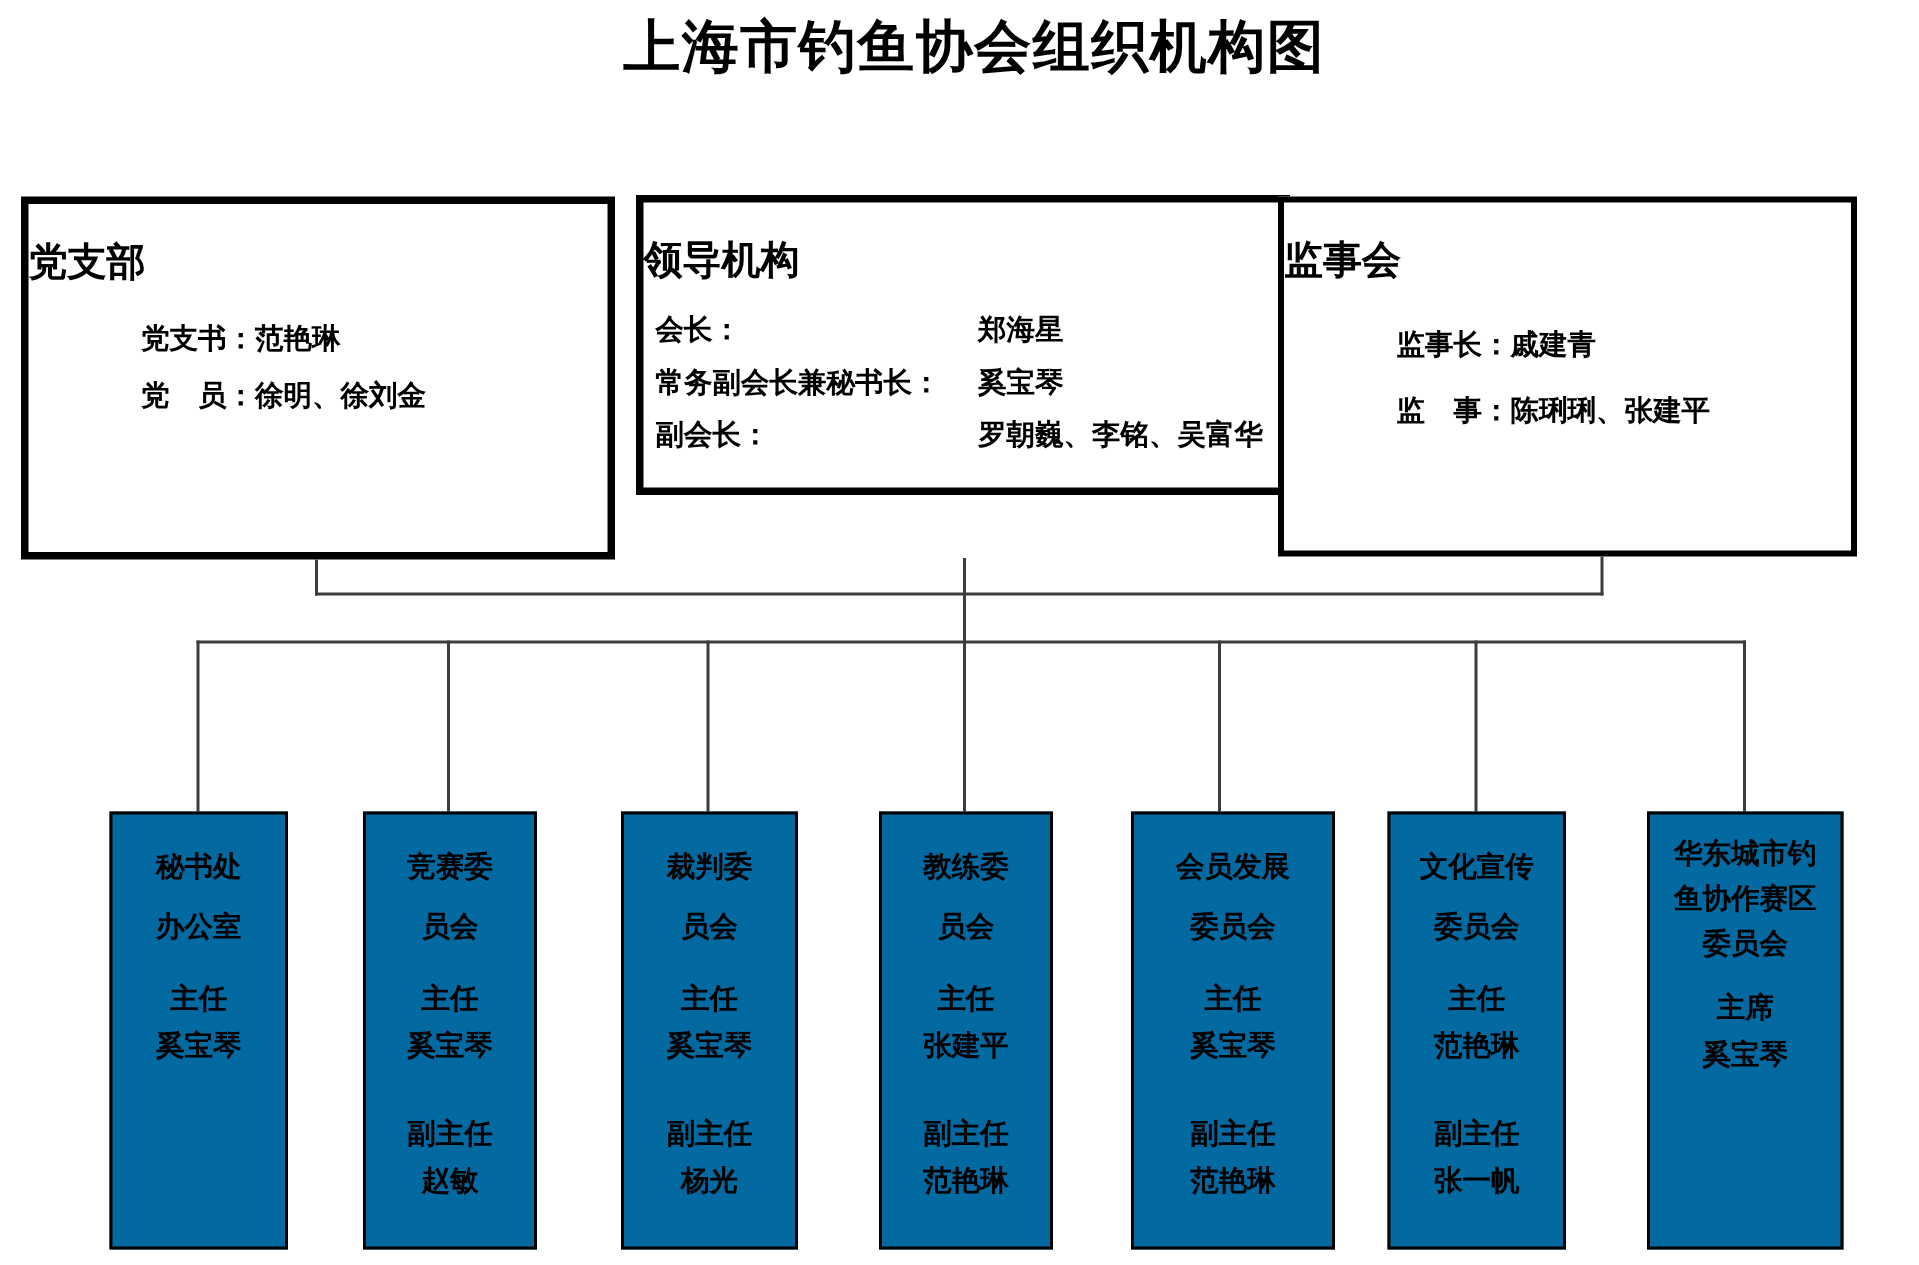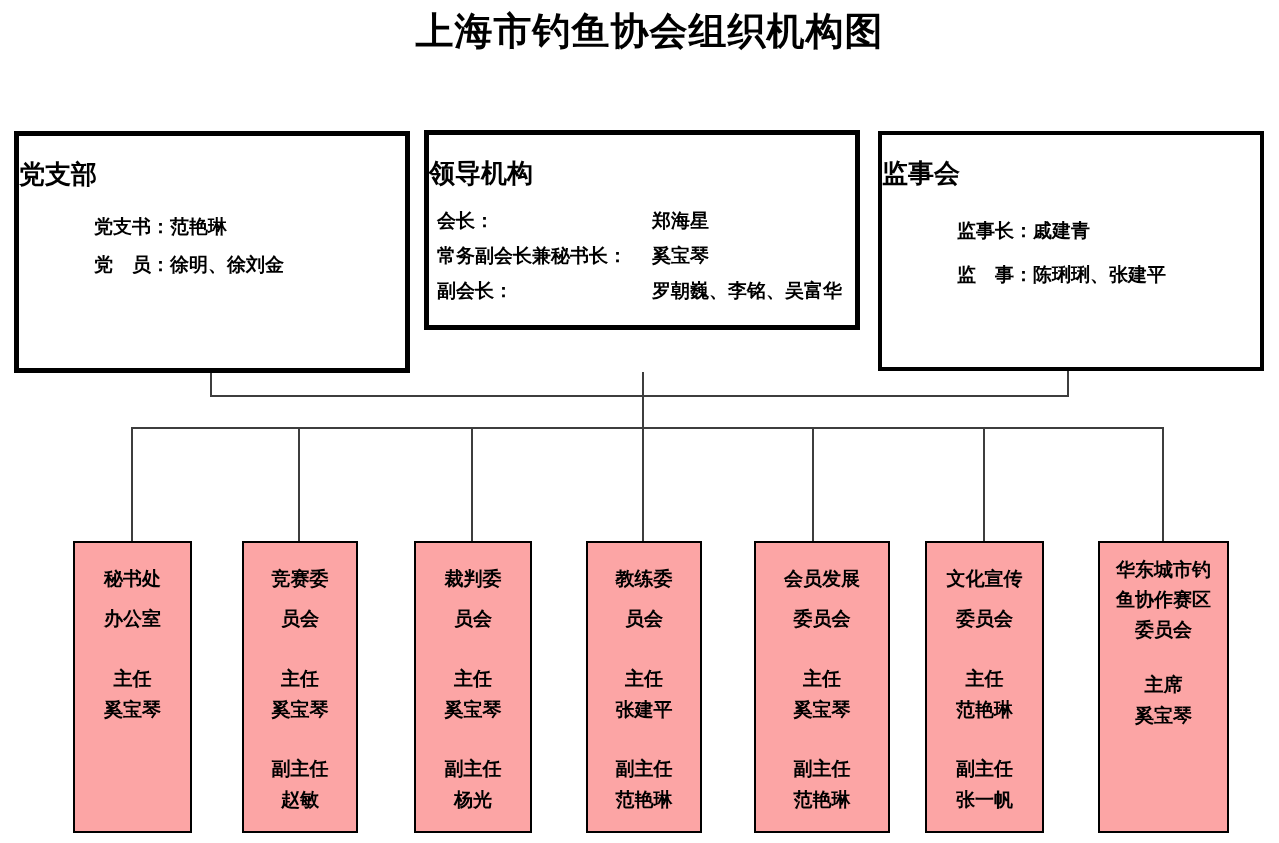--- a/index.html
+++ b/index.html
@@ -44,31 +44,31 @@
   .tb1 .rows{margin-top:12px;padding-left:8px;}
   .tb1 .trow{line-height:35px;}
   .tb1 .lbl{width:215px;flex:none;}
   .tb2 .rows{margin-top:18px;padding-left:75px;}
   .tb2 .trow{line-height:44px;}
   
   .bot-box{
     position:absolute;
     top:541px;
     height:292px;
-    background:#fca5a5;
+    background:#0369a1;
     border:2px solid var(--border,#000);
     box-sizing:border-box;
     text-align:center;
     font-size:19px;
   }
   .bnames{margin-top:16px;}
   .bnames.tight{margin-top:12px;}
   .bline{line-height:40px;}
   .bnames.tight .bline{line-height:30px;}
-  .sec{margin-top:24px;}
+  .sec{margin-top:12px;}
   .sec + .sec{margin-top:28px;}
   .sec .st,.sec .sp{line-height:31px;}
 </style>
 </head>
 <body>
 
 <div class="page" style="--text: #000000; --line: #3d3d3d; --border: #000000; --bg: #ffffff;">
   <h1 class="title">上海市钓鱼协会组织机构图</h1>
 
   <div>
@@ -94,21 +94,21 @@
         </div>
       </div>
       <div class="top-box tb1" style="left: 424px; top: 130px; width: 436px; height: 200px; border-width: 5px;">
         <div class="box-title">领导机构</div>
         <div class="rows">
           <div class="trow"><span class="lbl">会长：</span><span class="val">郑海星</span></div>
           <div class="trow"><span class="lbl">常务副会长兼秘书长：</span><span class="val">奚宝琴</span></div>
           <div class="trow"><span class="lbl">副会长：</span><span class="val">罗朝巍、李铭、吴富华</span></div>
         </div>
       </div>
-      <div class="top-box tb2" style="left: 878px; top: 131px; width: 386px; height: 240px; border-width: 4px;">
+      <div class="top-box tb2" style="left: 852px; top: 131px; width: 386px; height: 240px; border-width: 4px;">
         <div class="box-title">监事会</div>
         <div class="rows">
           <div class="trow"><span class="lbl">监事长：</span><span class="val">戚建青</span></div>
           <div class="trow"><span class="lbl">监　事：</span><span class="val">陈琍琍、张建平</span></div>
         </div>
       </div>
     </div>
   <div id="bottom-boxes">
       <div class="bot-box" style="left: 73px; width: 119px;">
         <div class="bnames">

